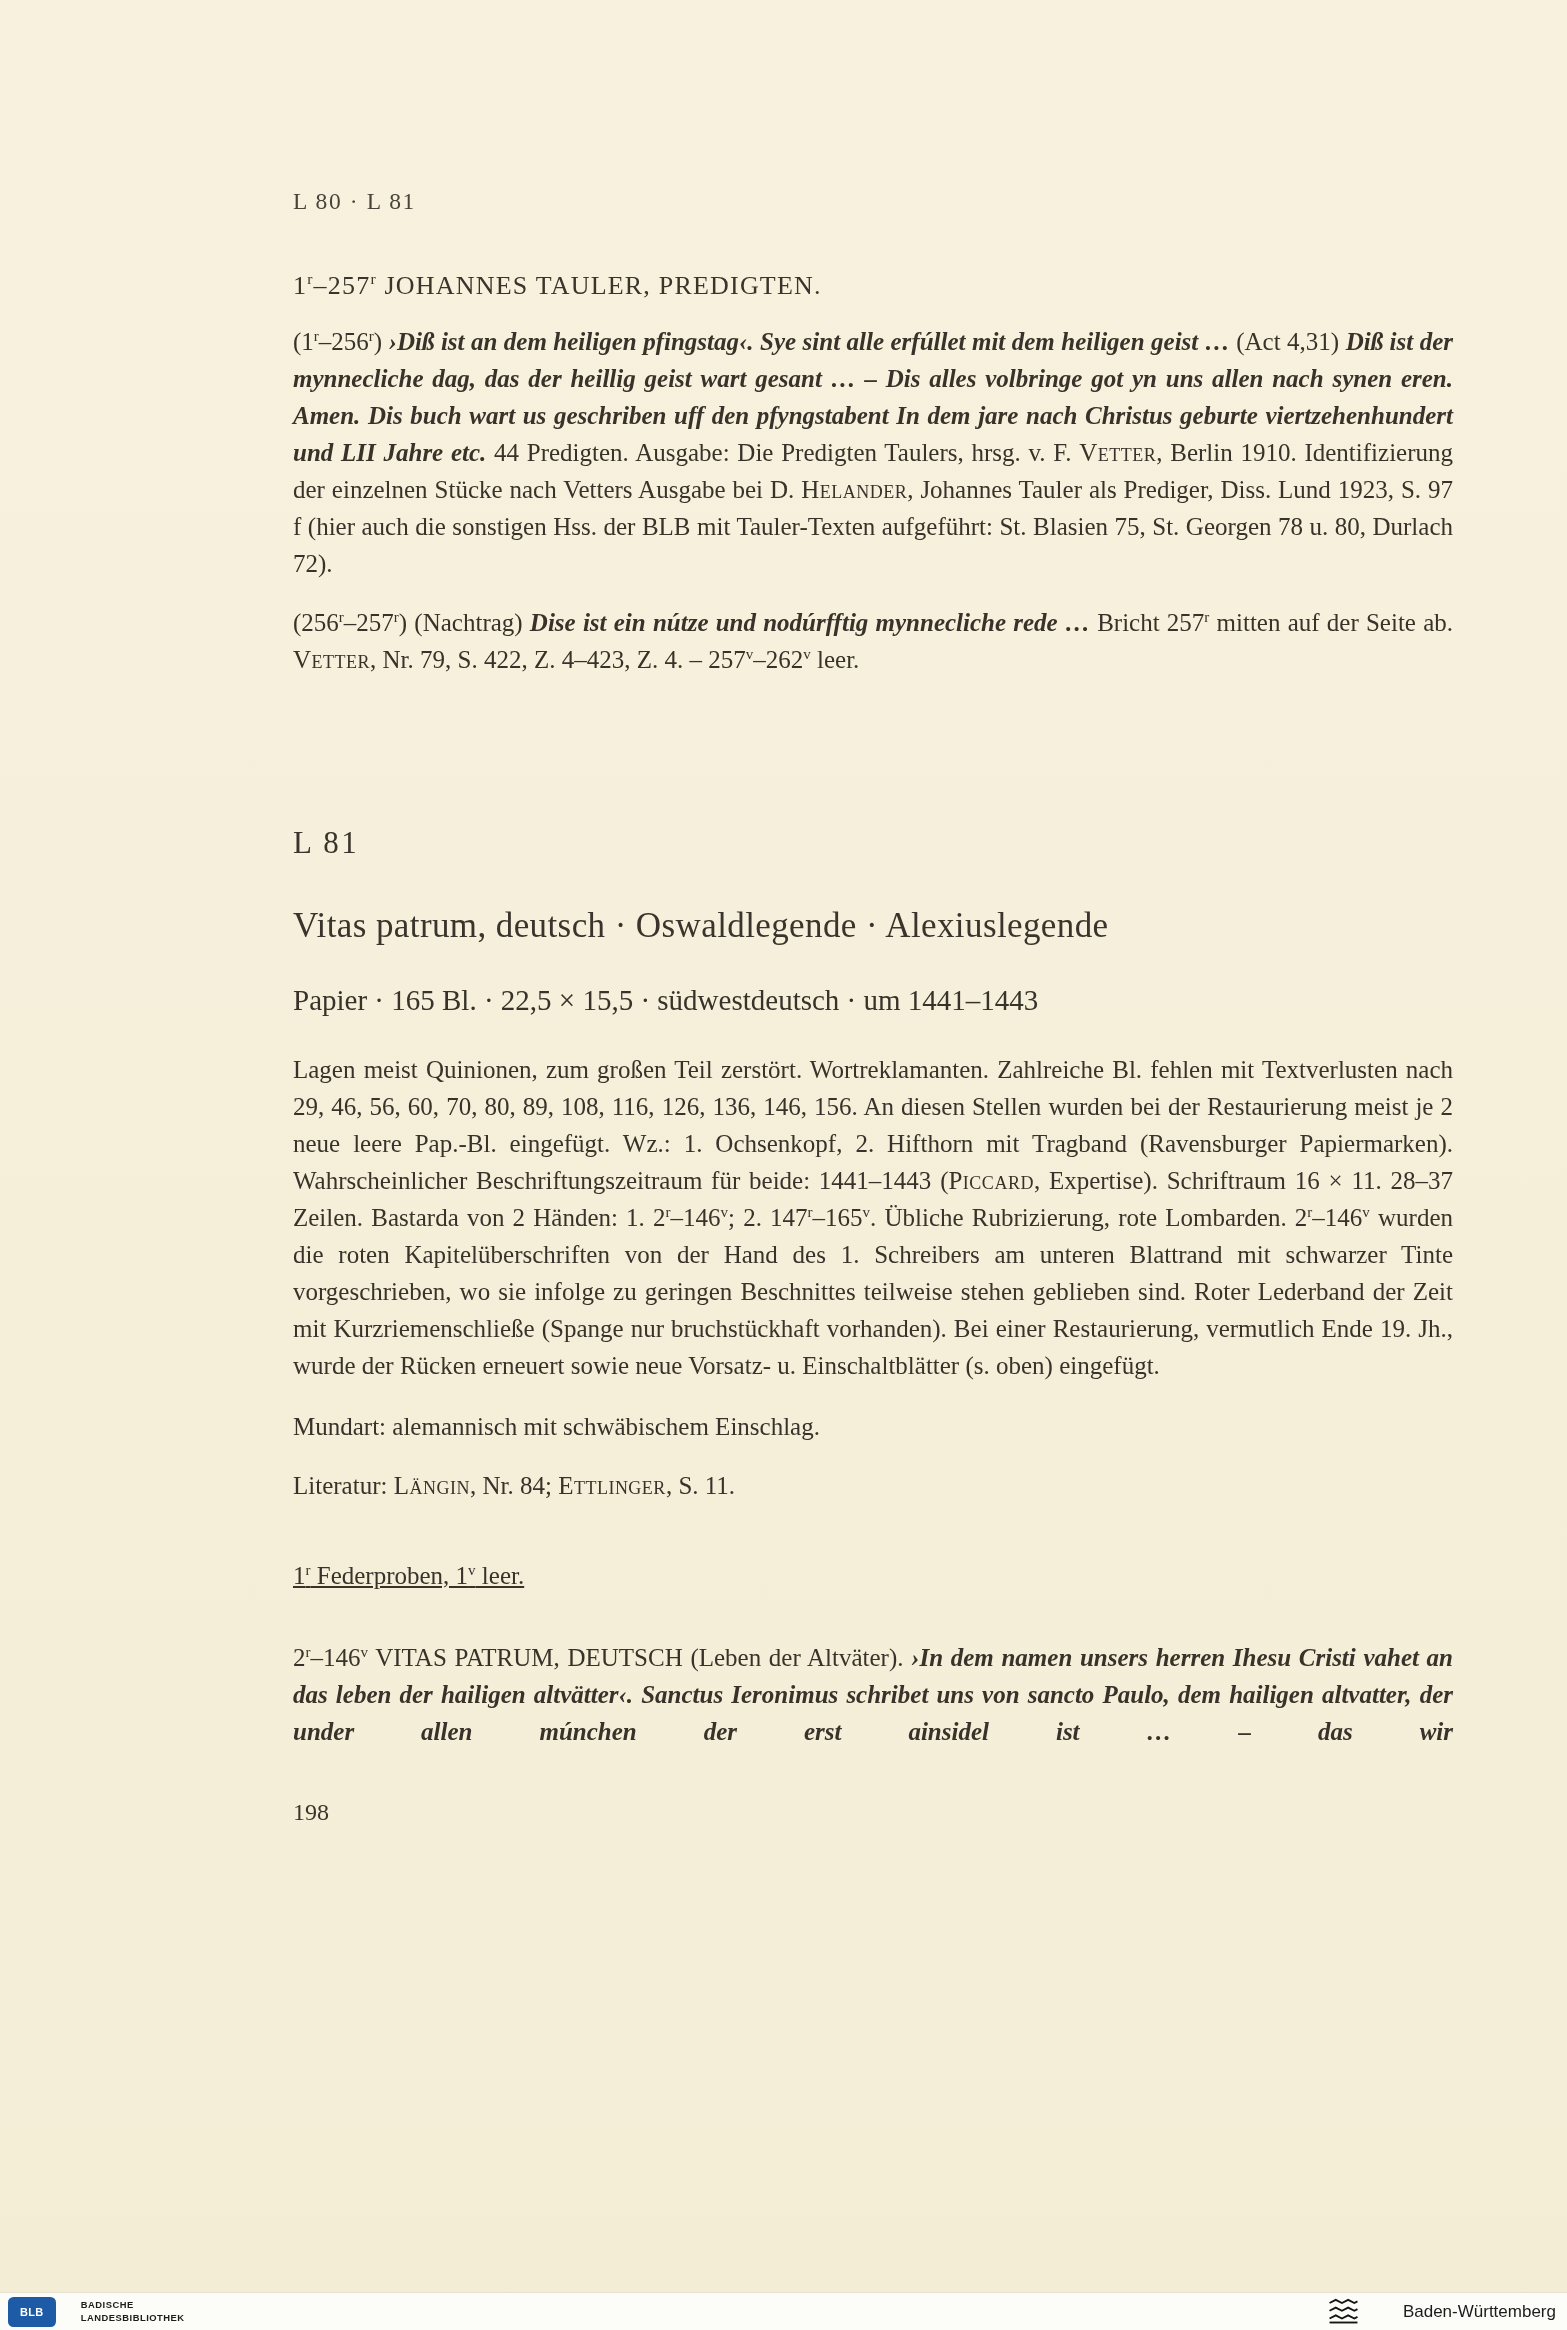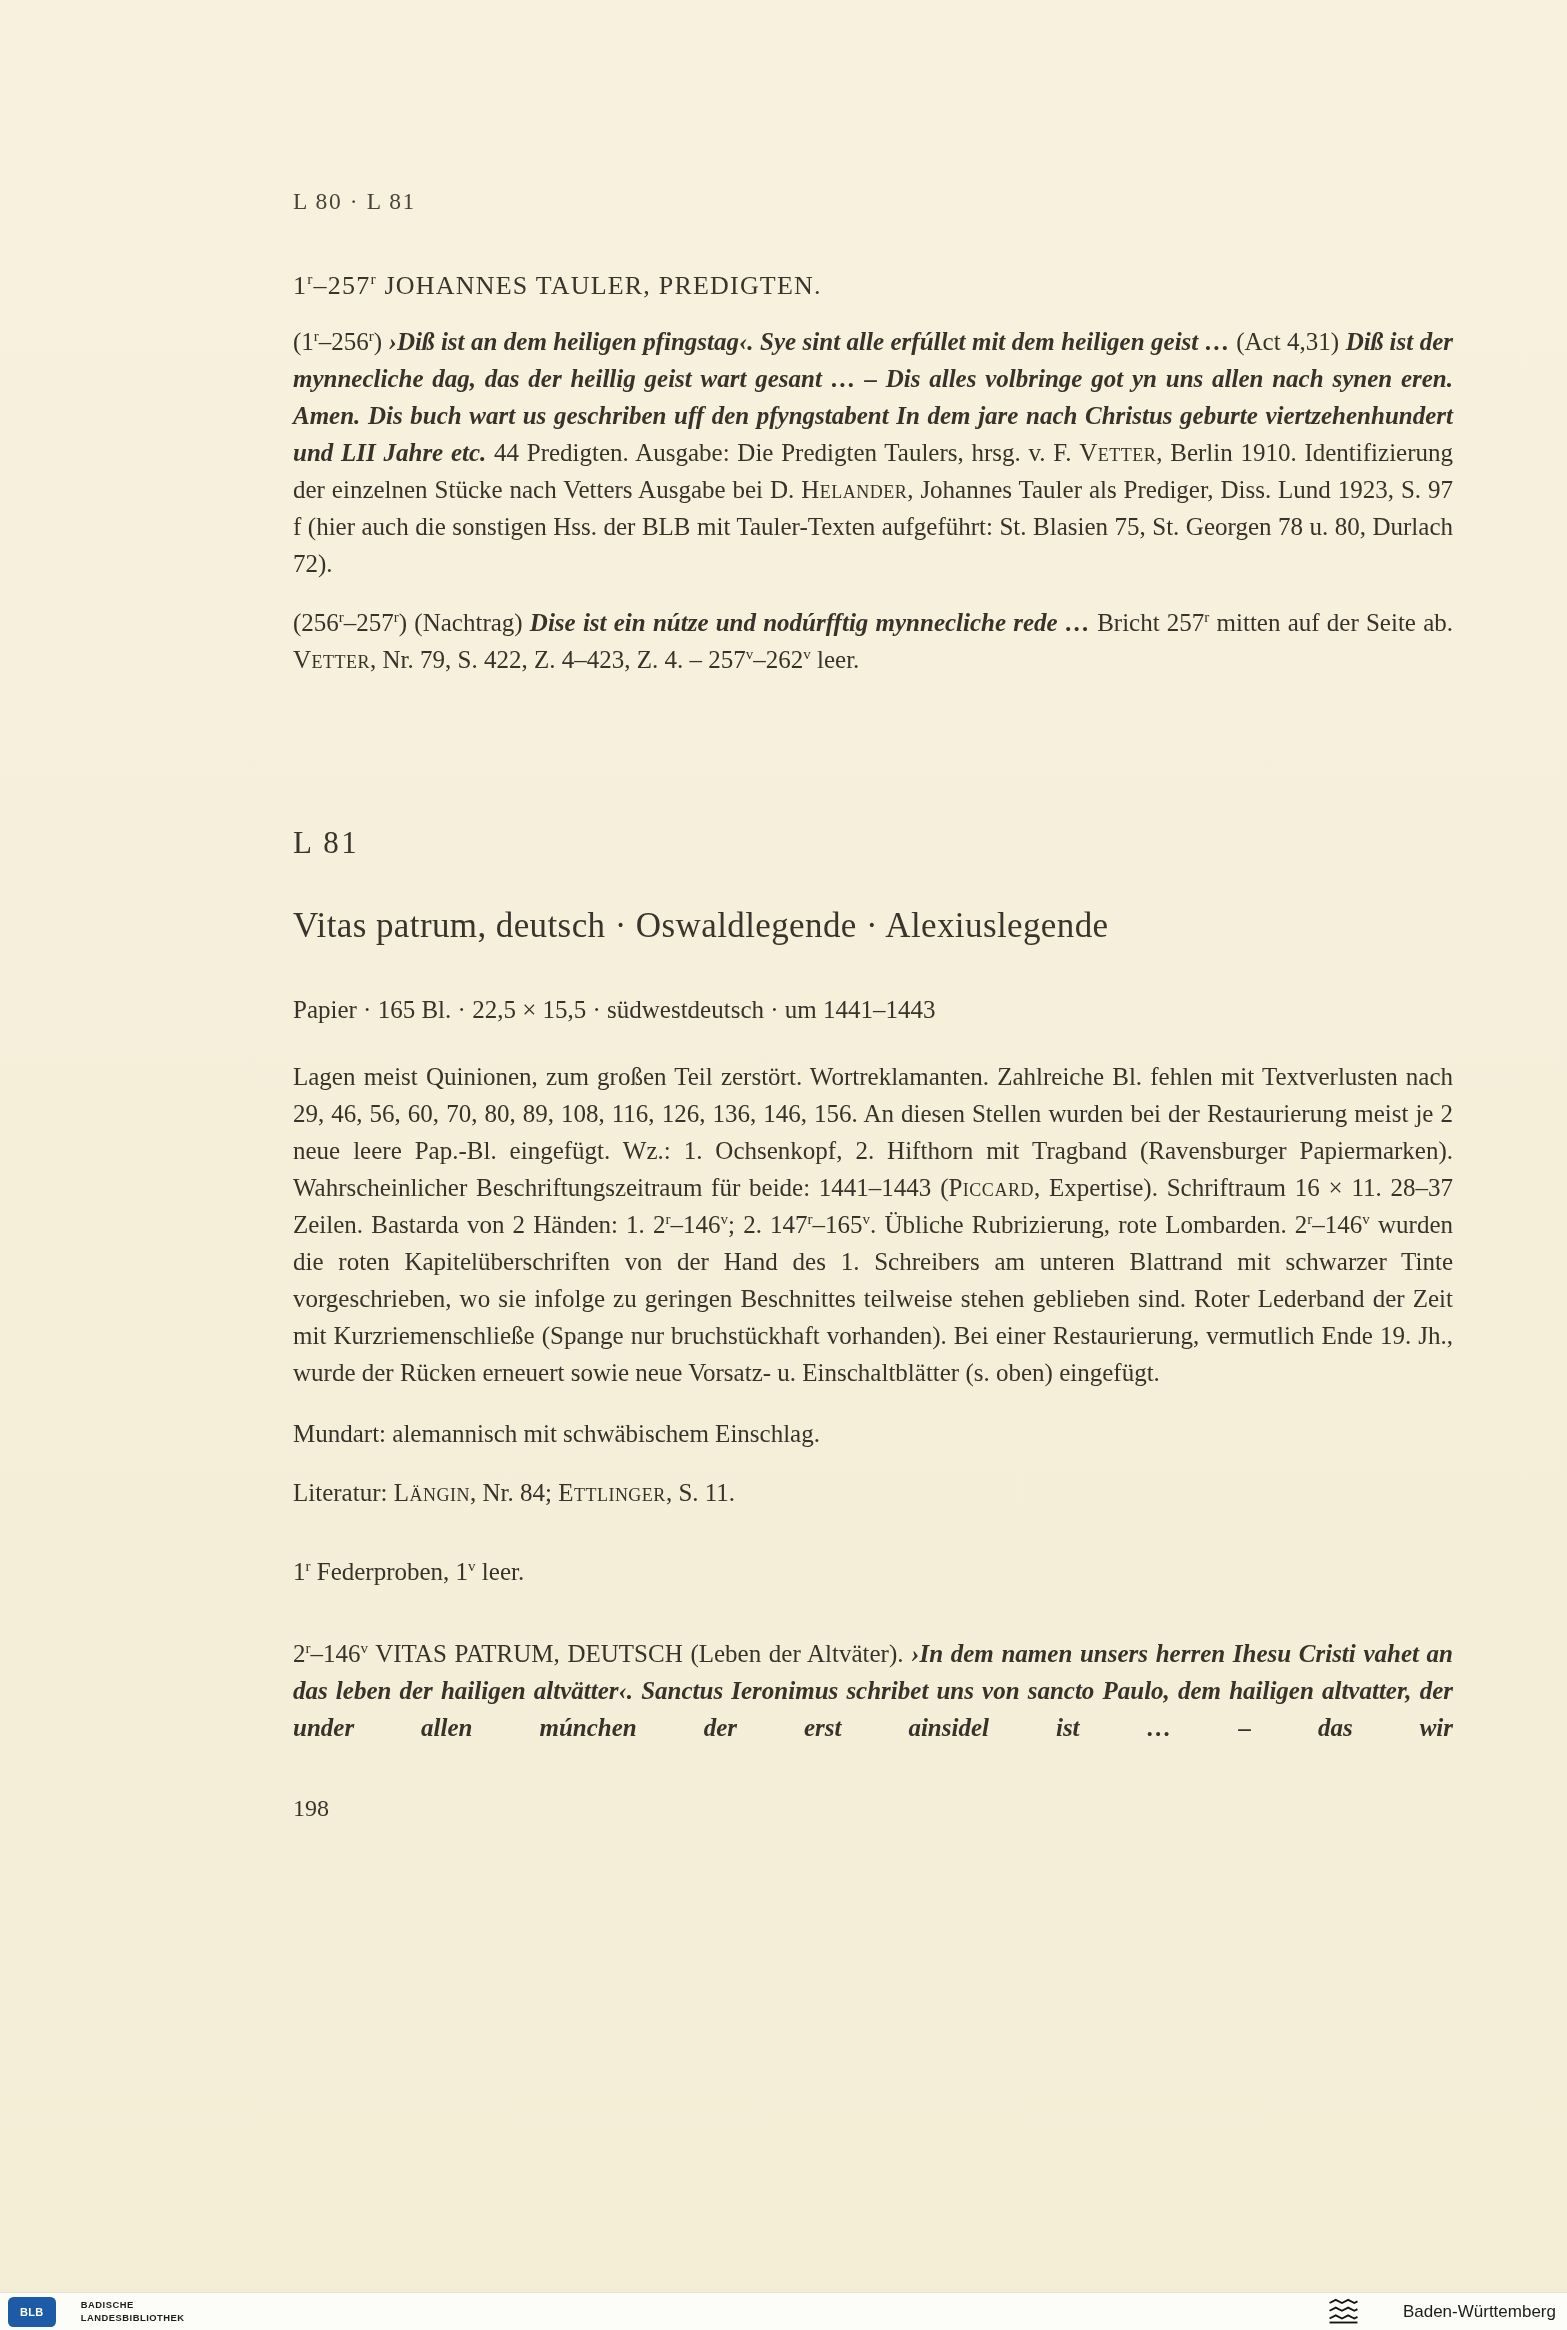--- a/index.html
+++ b/index.html
@@ -35,28 +35,28 @@
   .section-number {
     margin-top:147px;
     font-size:31px; letter-spacing:2.4px; color:#3a342c;
   }
   .section-title {
     margin-top:45px;
     font-size:35px; font-weight:normal; color:#3a342c;
     letter-spacing:0.4px;
   }
   .section-spec {
-    margin-top:50px;
-    font-size:25px;
+    margin-top:38px;
+    font-size:29px;
   }
   .desc        { margin-top:34px; }
   .herkunft    { margin-top:36px; }
   .mundart     { margin-top:23.5px; }
   .literatur   { margin-top:22px; }
-  .federproben { margin-top:42px; }
+  .federproben { margin-top:53px;text-decoration:underline; }
   .vitas       { margin-top:45px; }
   .page-number {
     margin-top:49px;
     font-size:24px; color:#3a342c;
   }
   
   .seg-n  { }
   .seg-i  { font-style:italic;font-weight:bold; }
   .seg-sc { font-variant:small-caps; letter-spacing:0.5px; }
   sup.seg-sup { font-size:0.6em; line-height:0; vertical-align:super; }

